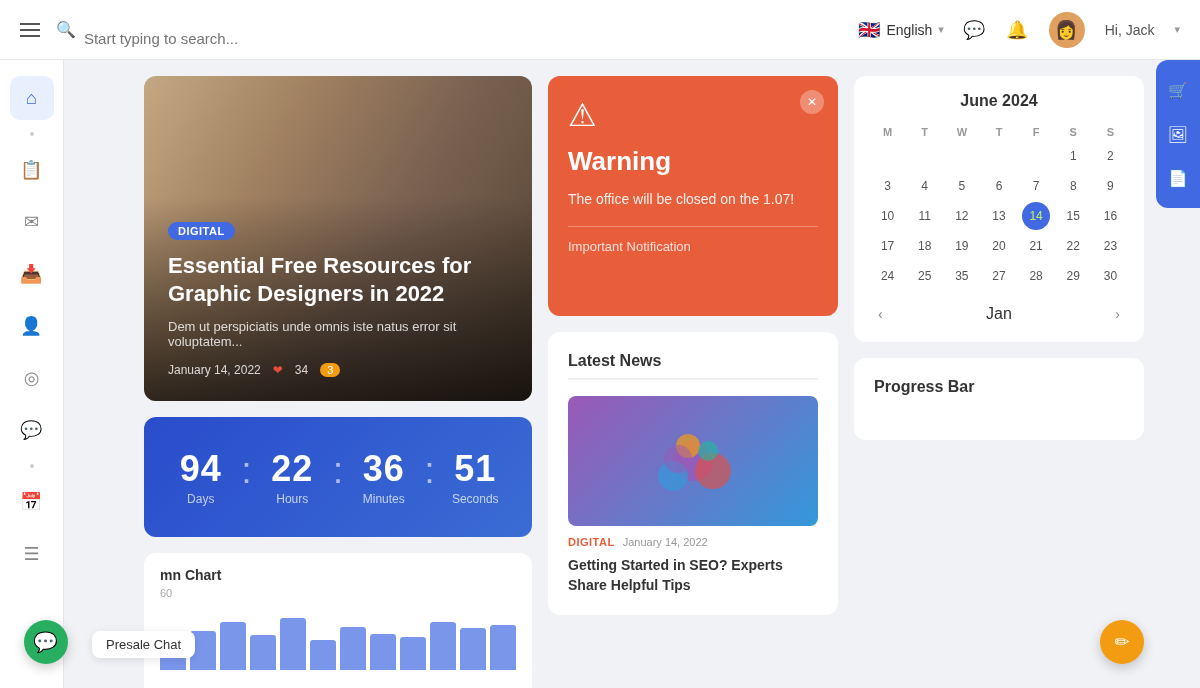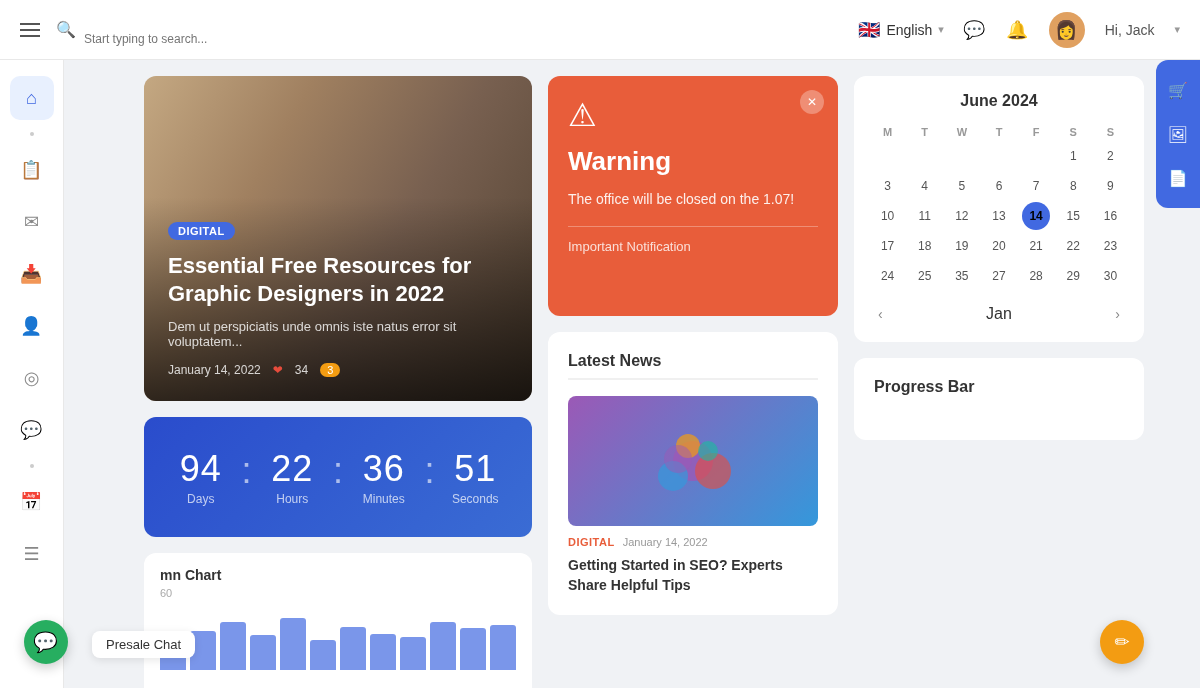--- a/index.html
+++ b/index.html
@@ -8,21 +8,21 @@
     
     .topnav {
       display: flex; align-items: center; background: #fff;
       height: 60px; padding: 0 20px; gap: 16px;
       border-bottom: 1px solid #e8e8e8; position: fixed; top: 0; left: 0; right: 0; z-index: 100;
     }
     .hamburger { cursor: pointer; display: flex; flex-direction: column; gap: 4px; }
     .hamburger span { display: block; width: 20px; height: 2px; background: #555; }
     .search-area { display: flex; align-items: center; gap: 8px; flex: 1; max-width: 400px; }
     .search-area input {
-      border: none; outline: none; font-size: 12px; color: #999;
+      border: none; outline: none; font-size: 15px; color: #999;
       width: 100%; background: transparent; margin-top: 18px;
     }
     .search-icon { color: #bbb; font-size: 16px; }
     .nav-right { margin-left: auto; display: flex; align-items: center; gap: 20px; }
     .lang-selector { display: flex; align-items: center; gap: 6px; cursor: pointer; font-size: 14px; color: #333; }
     .nav-icon { font-size: 18px; color: #666; cursor: pointer; }
     .avatar { width: 36px; height: 36px; border-radius: 50%; background: #e0a060; overflow: hidden; display: flex; align-items: center; justify-content: center; font-size: 18px; }
     .user-greeting { font-size: 14px; color: #555; cursor: pointer; }
 
     
@@ -56,21 +56,21 @@
     .hero-meta .comment { background: #f39c12; color: #fff; border-radius: 10px; padding: 1px 7px; font-size: 11px; }
 
     
     .countdown-card {
       background: linear-gradient(135deg, #2a4ccc 0%, #3a6cd4 100%);
       border-radius: 12px; padding: 28px 20px;
       display: flex; align-items: center; justify-content: center; gap: 0;
       height: 120px; margin-top: 16px;
     }
     .countdown-unit { text-align: center; flex: 1; }
-    .countdown-value { color: #fff; font-size: 36px; font-weight: 400; letter-spacing: 1px; }
+    .countdown-value { color: #fff; font-size: 36px; font-weight: 700; letter-spacing: 1px; }
     .countdown-label { color: rgba(255,255,255,0.7); font-size: 12px; margin-top: 2px; }
     .countdown-sep { color: #fff; font-size: 36px; font-weight: 300; opacity: 0.6; padding: 0 4px; margin-bottom: 12px; }
 
     
     .warning-card {
       background: #e85d3a; border-radius: 12px; padding: 20px;
       height: 240px; position: relative;
     }
     .warning-close {
       position: absolute; top: 14px; right: 14px; width: 24px; height: 24px;
@@ -99,21 +99,21 @@
     
     .calendar-card { background: #fff; border-radius: 12px; padding: 16px; }
     .cal-header { font-size: 16px; font-weight: 700; color: #333; text-align: center; margin-bottom: 12px; }
     .cal-grid { display: grid; grid-template-columns: repeat(7, 1fr); gap: 2px; }
     .cal-day-label { text-align: center; font-size: 11px; color: #999; font-weight: 600; padding: 4px 0; }
     .cal-day {
       text-align: center; font-size: 12px; color: #555; padding: 5px 2px;
       border-radius: 50%; cursor: pointer; width: 28px; height: 28px;
       display: flex; align-items: center; justify-content: center; margin: auto;
     }
-    .cal-day.today { background: #4169e1; color: #000000; font-weight: 700; }
+    .cal-day.today { background: #4169e1; color: #bef264; font-weight: 400; }
     .cal-nav { display: flex; justify-content: space-between; align-items: center; margin-top: 12px; }
     .cal-nav-btn { cursor: pointer; color: #888; font-size: 14px; padding: 4px 8px; }
 
     
     .right-panel {
       position: fixed; right: 0; top: 60px; width: 44px;
       background: #4169e1; display: flex; flex-direction: column; align-items: center;
       padding: 8px 0; gap: 0; border-radius: 12px 0 0 12px; z-index: 50;
     }
     .rp-icon {

